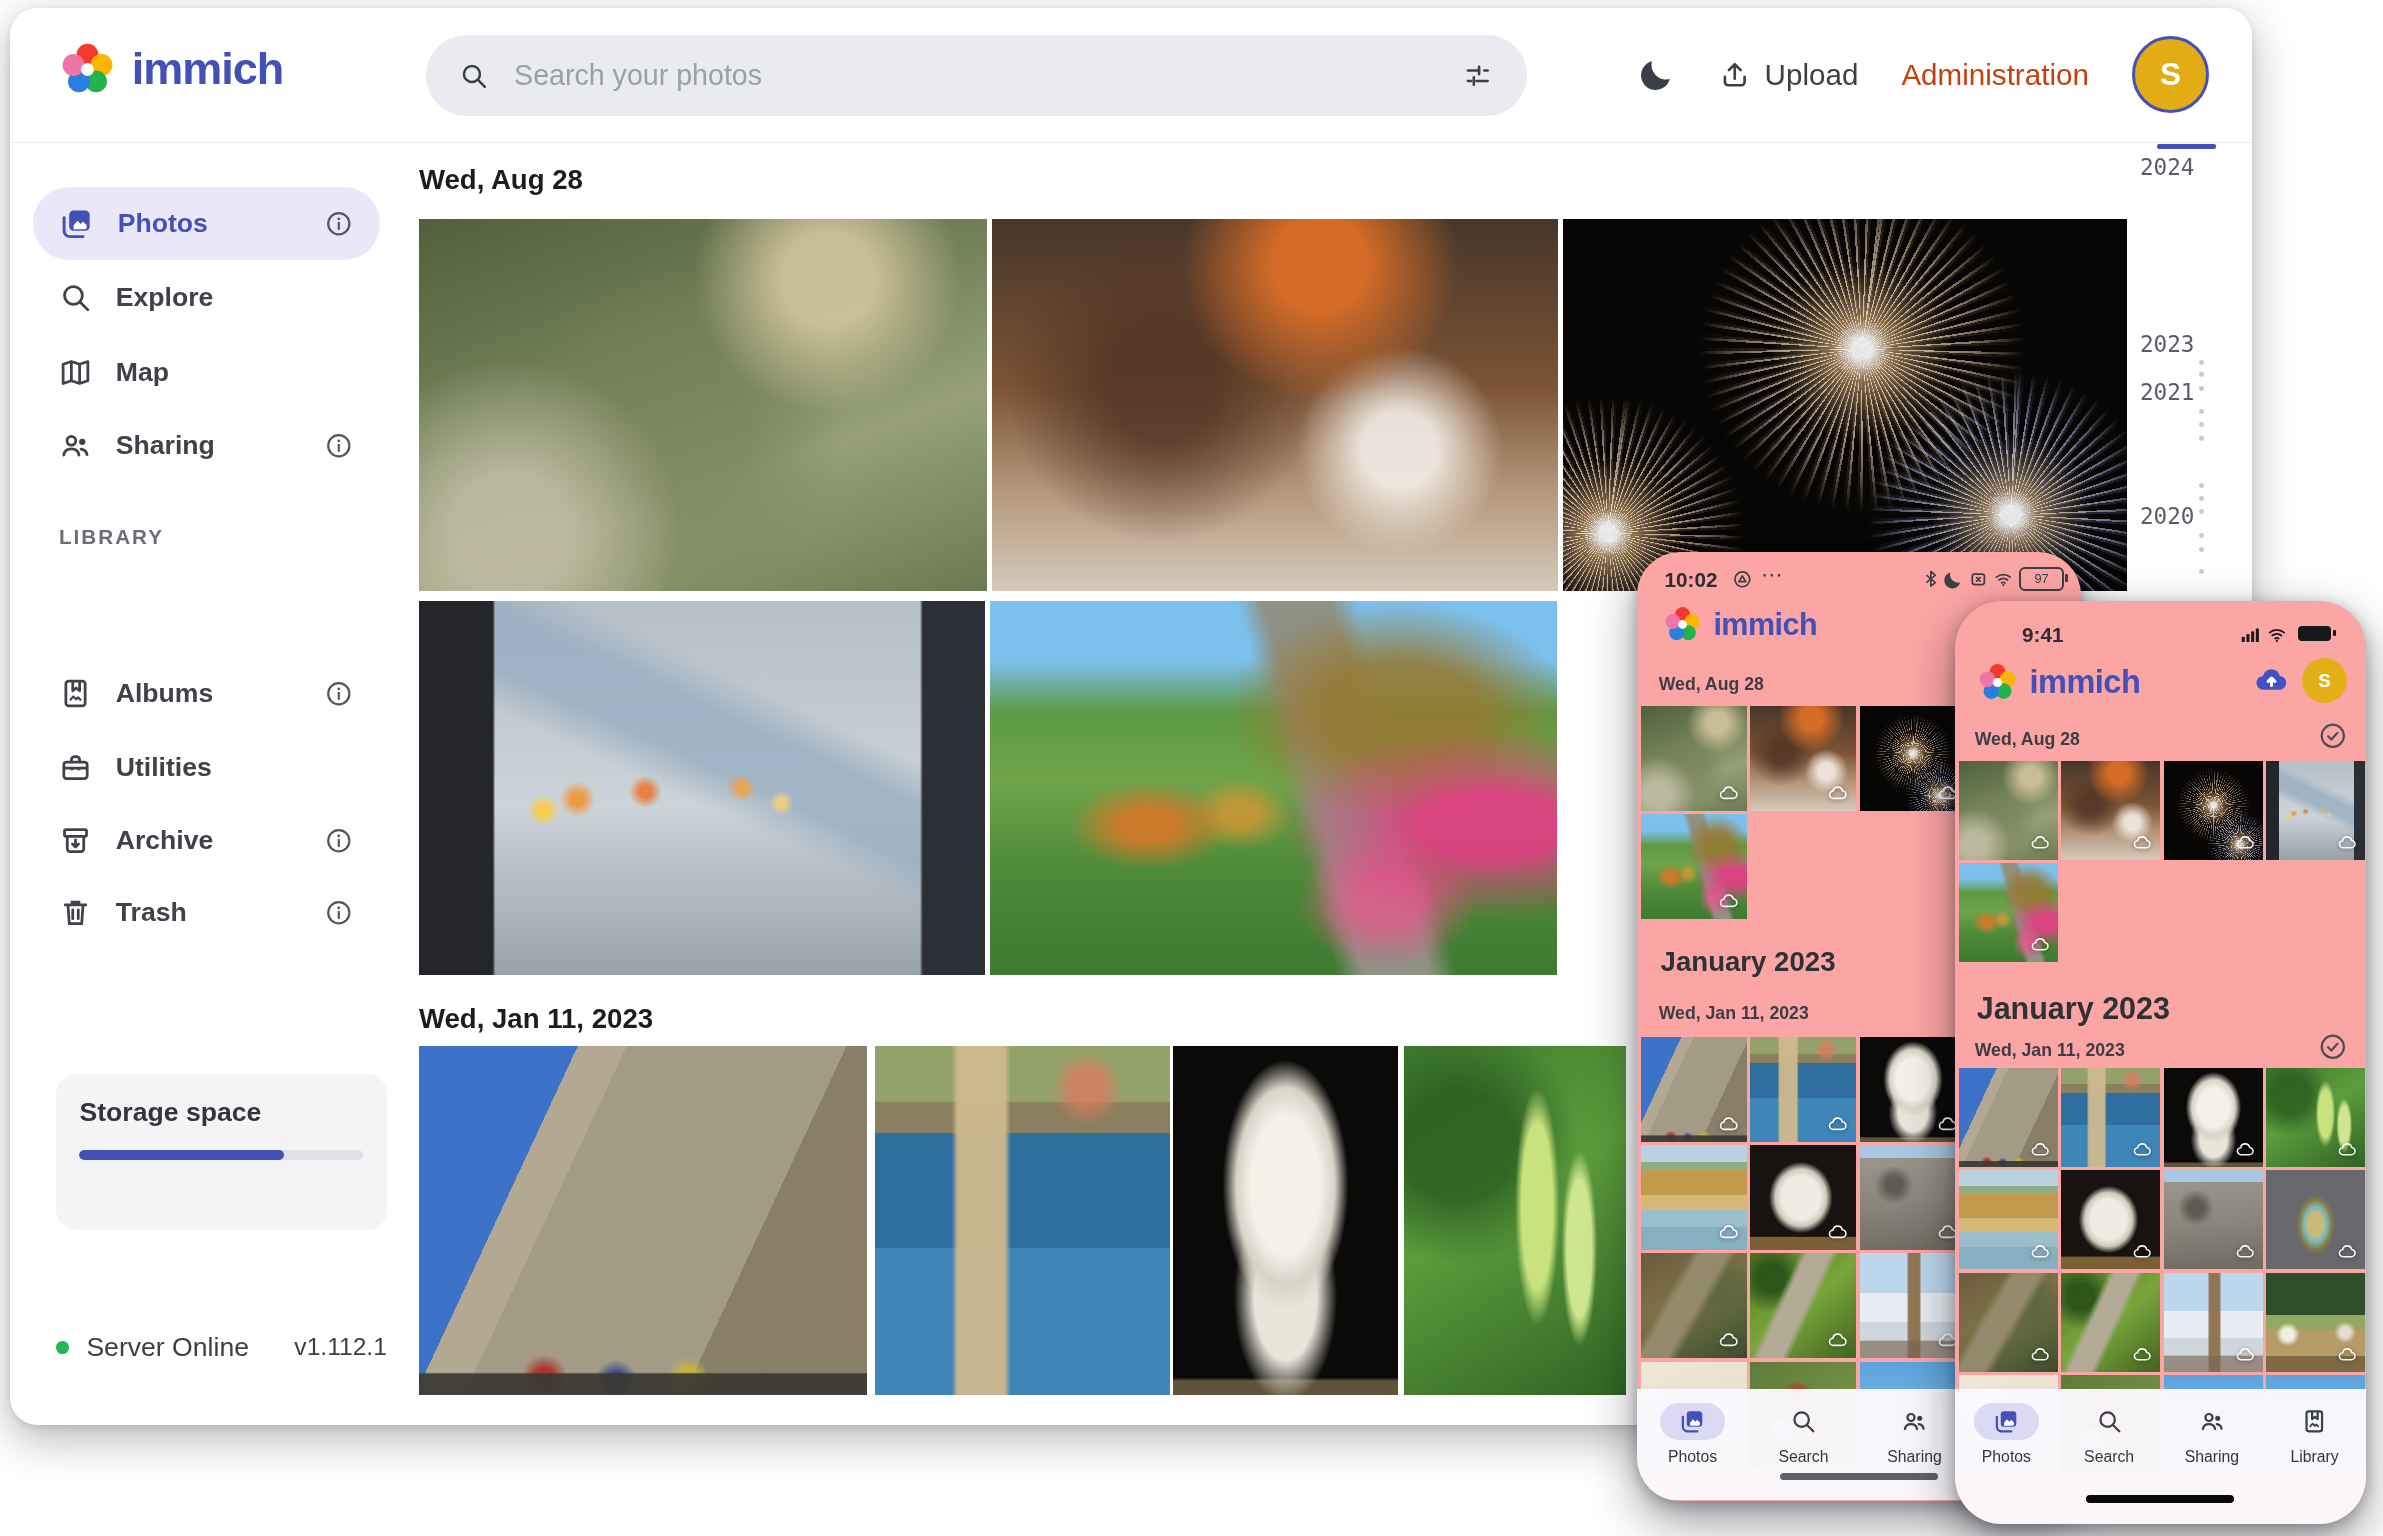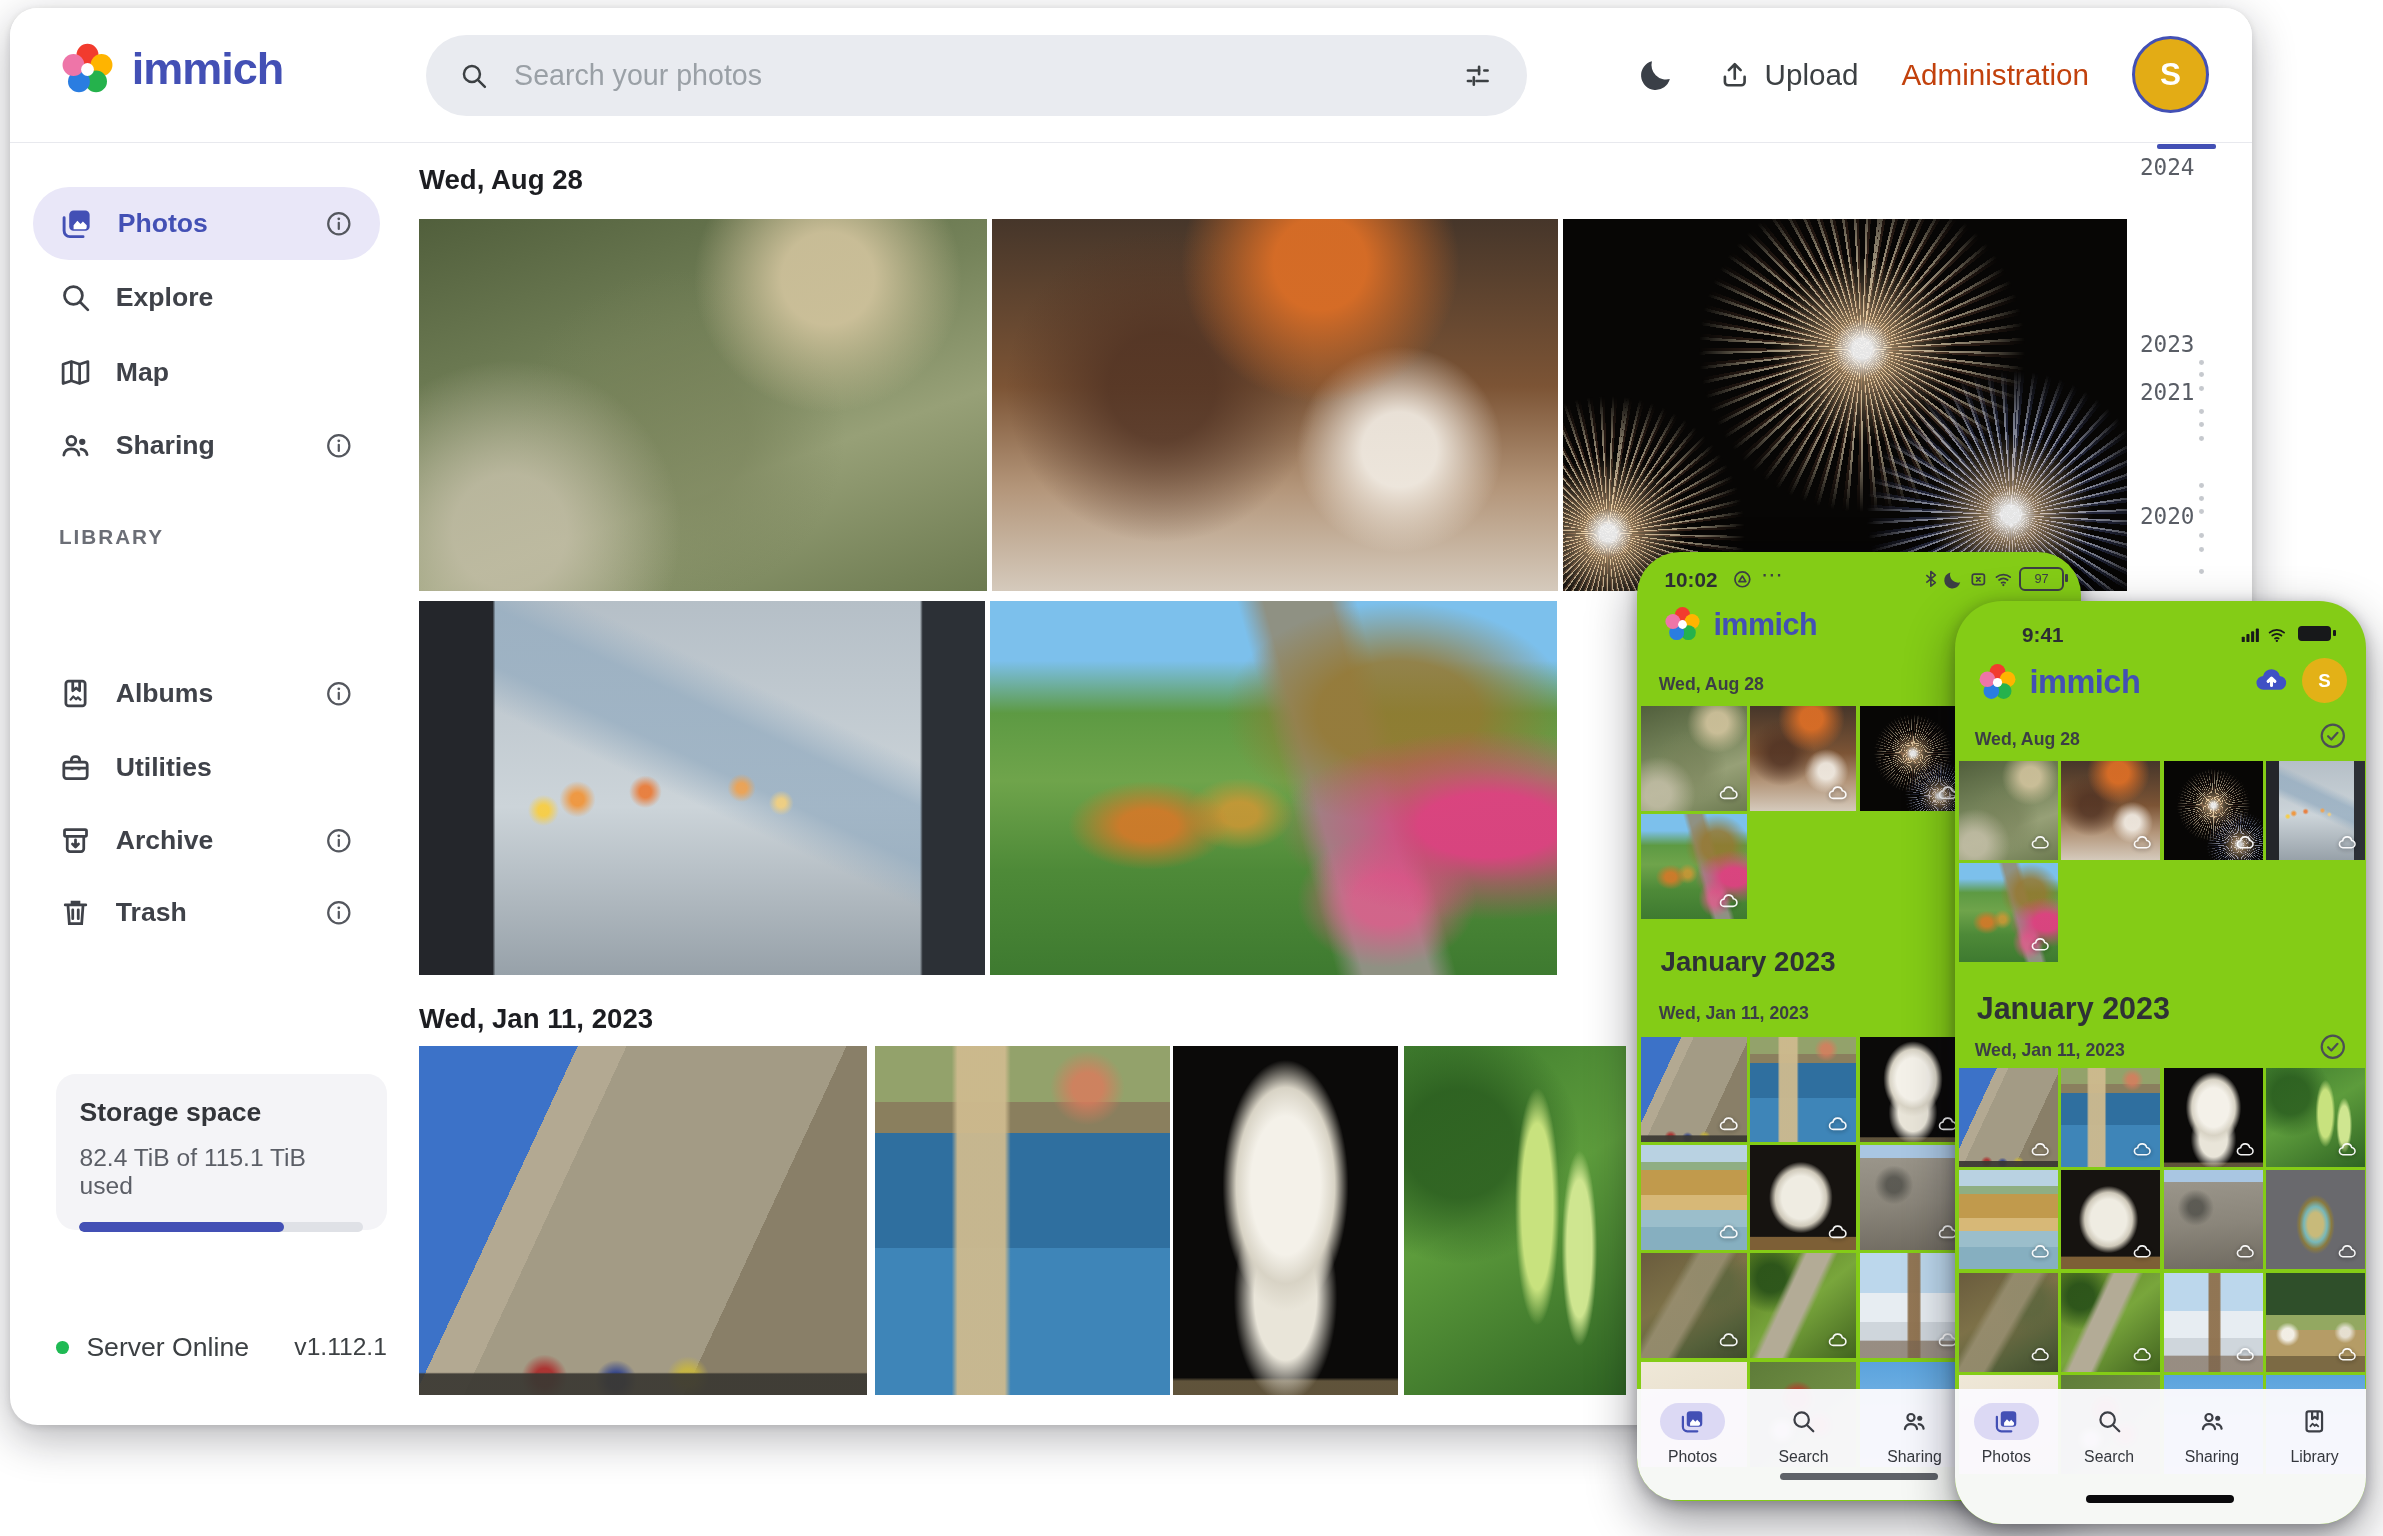--- a/index.html
+++ b/index.html
@@ -51,21 +51,21 @@
   .dategrp{position:absolute;font-size:27.6px;font-weight:700;color:#1c1d21;}
   .photo{position:absolute;overflow:hidden;cursor:pointer;}
   .thumb{position:absolute;overflow:hidden;cursor:pointer;}
 
   
   .tl-year{position:absolute;font-family:"DejaVu Sans Mono",monospace;font-size:22.7px;color:#595d65;}
   .tl-dot{position:absolute;width:4.9px;height:4.9px;border-radius:50%;background:#c6c9ce;}
   .tl-bar{position:absolute;width:59px;height:4.9px;background:#4350b5;border-radius:2px;}
 
   
-  .phone{position:absolute;background:#84cc16;overflow:hidden;
+  .phone{position:absolute;background:#fca5a5;overflow:hidden;
          box-shadow:0 19.7px 49px rgba(10,10,20,.42), 0 3.9px 13.8px rgba(10,10,20,.25);}
   .phone1{left:1637px;top:552px;width:444px;height:949px;border-radius:43px;z-index:5;}
   .phone2{left:1955px;top:601px;width:411px;height:923px;border-radius:47px;z-index:10;}
   .pstat{position:absolute;left:0;top:13.8px;width:100%;height:29.6px;}
   .ptime{position:absolute;font-size:20.7px;font-weight:600;color:#2c2e33;}
   .pbrand{position:absolute;display:flex;align-items:center;gap:11.8px;}
   .pbrand .word{font-weight:800;color:#4350b5;letter-spacing:-0.5px;}
   .pdate{position:absolute;font-size:17.7px;font-weight:600;color:#3b3e45;}
   .pmonth{position:absolute;font-weight:600;color:#2e3136;}
   .batt1{position:relative;display:inline-block;width:41px;height:20.7px;border:2px solid #3c3f44;border-radius:5.9px;
@@ -419,21 +419,20 @@
           <use href="#i-trash"></use>
         </svg>
       <span class="lbl">Trash</span>
       <svg class="ic info" width="29.6" height="29.6" viewBox="0 0 30 30">
           <use href="#i-info"></use>
         </svg>
     </div>
 
     <div class="storage">
       <div class="t">Storage space</div>
-      <div class="u">82.4 TiB of 115.1 TiB used</div>
       <div class="bar">
           <i style="width: 72%;"></i>
         </div>
     </div>
     <div class="server">
       <span class="dot-g"></span>
       <span class="s">Server Online</span>
       <span class="v">v1.112.1</span>
     </div>
 

